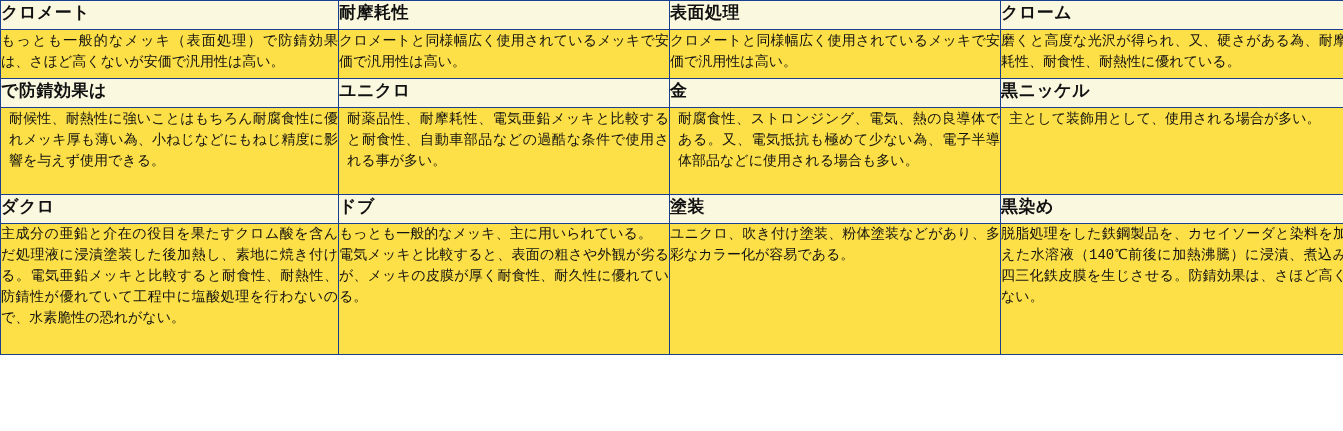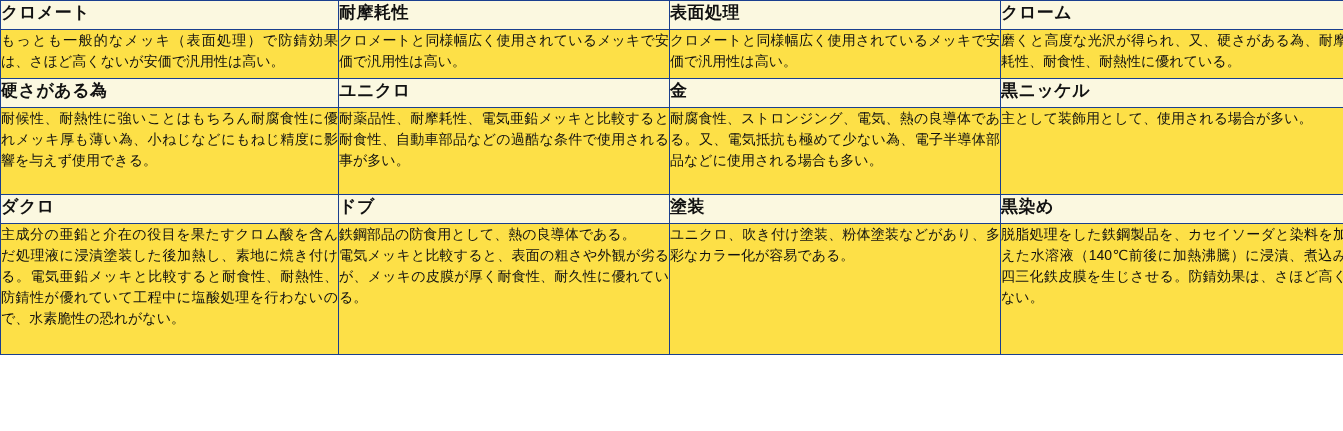--- a/index.html
+++ b/index.html
@@ -62,22 +62,22 @@
     margin-top: 14px;
   }
   .body-cell p {
     margin: 0;
   }
   .col1 { width: 337px; }
   .col2 { width: 330px; }
   .col3 { width: 330px; }
   .col4 { width: 346px; }
   .row-a .body-cell { height: 48px; }
-  .row-b .body-cell { height: 86px; }
-  .row-c .body-cell { height: 130px; }
+  .row-b .body-cell { height: 86px; padding-left: 8px; }
+  .row-c .body-cell { height: 130px; font-family: Liberation Mono, monospace; }
 </style>
 </head>
 <body>
 
 <div class="sheet">
 
 
   <table class="grid">
     <tbody>
       <tr>
@@ -87,42 +87,42 @@
         <td class="head-cell col4">クローム</td>
       </tr>
       <tr class="row-a">
         <td class="body-cell col1">もっとも一般的なメッキ（表面処理）で防錆効果は、さほど高くないが安価で汎用性は高い。</td>
         <td class="body-cell col2">クロメートと同様幅広く使用されているメッキで安価で汎用性は高い。</td>
         <td class="body-cell col3">クロメートと同様幅広く使用されているメッキで安価で汎用性は高い。</td>
         <td class="body-cell col4">磨くと高度な光沢が得られ、又、硬さがある為、耐摩耗性、耐食性、耐熱性に優れている。</td>
       </tr>
 
       <tr>
-        <td class="head-cell col1">硬さがある為</td>
+        <td class="head-cell col1">で防錆効果は</td>
         <td class="head-cell col2">ユニクロ</td>
         <td class="head-cell col3">金</td>
         <td class="head-cell col4">黒ニッケル</td>
       </tr>
       <tr class="row-b">
         <td class="body-cell col1">耐候性、耐熱性に強いことはもちろん耐腐食性に優れメッキ厚も薄い為、小ねじなどにもねじ精度に影響を与えず使用できる。</td>
         <td class="body-cell col2">耐薬品性、耐摩耗性、電気亜鉛メッキと比較すると耐食性、自動車部品などの過酷な条件で使用される事が多い。</td>
         <td class="body-cell col3">耐腐食性、ストロンジング、電気、熱の良導体である。又、電気抵抗も極めて少ない為、電子半導体部品などに使用される場合も多い。</td>
         <td class="body-cell col4">主として装飾用として、使用される場合が多い。</td>
       </tr>
 
       <tr>
         <td class="head-cell col1">ダクロ</td>
         <td class="head-cell col2">ドブ</td>
         <td class="head-cell col3">塗装</td>
         <td class="head-cell col4">黒染め</td>
       </tr>
       <tr class="row-c">
         <td class="body-cell col1">主成分の亜鉛と介在の役目を果たすクロム酸を含んだ処理液に浸漬塗装した後加熱し、素地に焼き付ける。電気亜鉛メッキと比較すると耐食性、耐熱性、防錆性が優れていて工程中に塩酸処理を行わないので、水素脆性の恐れがない。</td>
         <td class="body-cell col2">
-            <p>鉄鋼部品の防食用として、熱の良導体である。</p>
+            <p>もっとも一般的なメッキ、主に用いられている。</p>
             <p>電気メッキと比較すると、表面の粗さや外観が劣るが、メッキの皮膜が厚く耐食性、耐久性に優れている。</p>
           </td>
         <td class="body-cell col3">ユニクロ、吹き付け塗装、粉体塗装などがあり、多彩なカラー化が容易である。</td>
         <td class="body-cell col4">脱脂処理をした鉄鋼製品を、カセイソーダと染料を加えた水溶液（140℃前後に加熱沸騰）に浸漬、煮込み四三化鉄皮膜を生じさせる。防錆効果は、さほど高くない。</td>
       </tr>
     </tbody>
   </table>
 
 </div>
 

